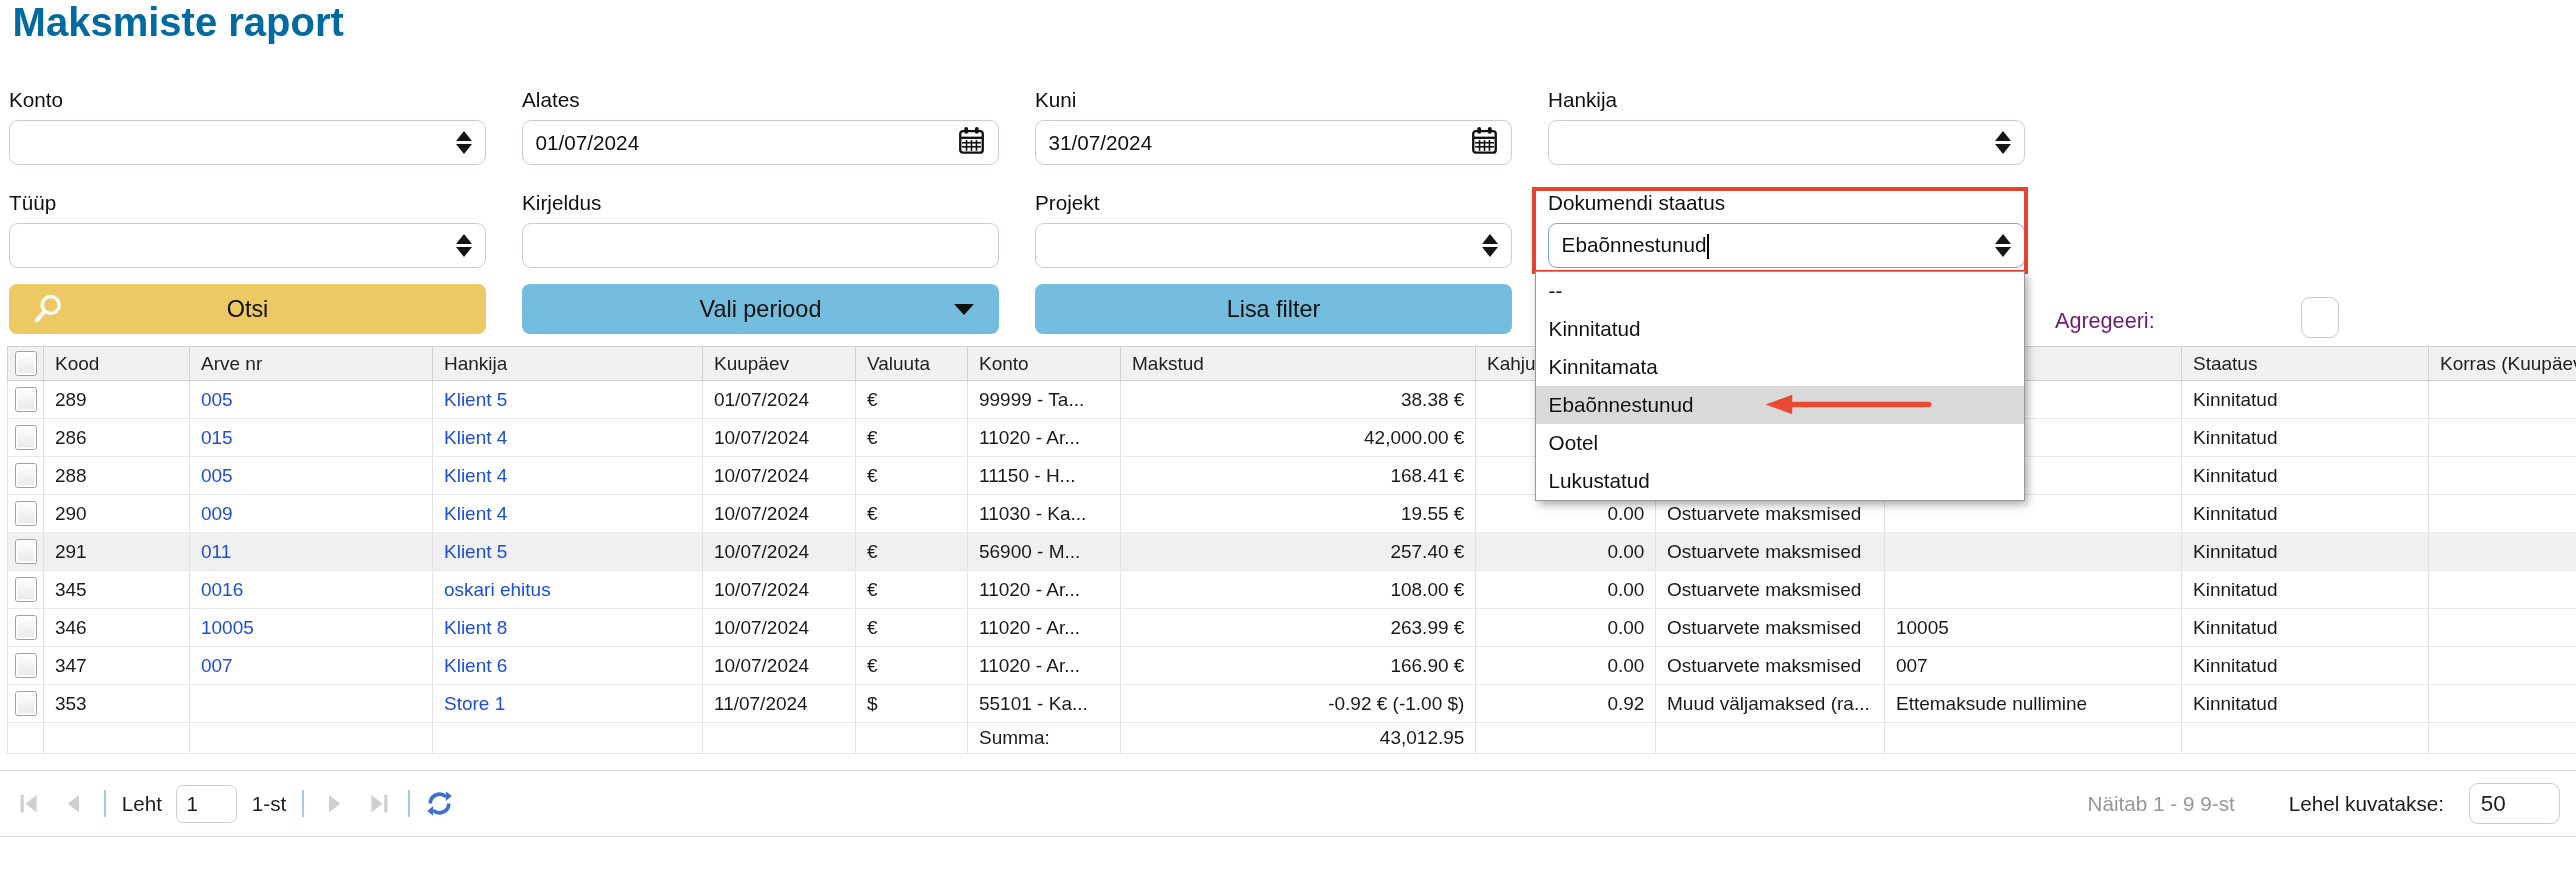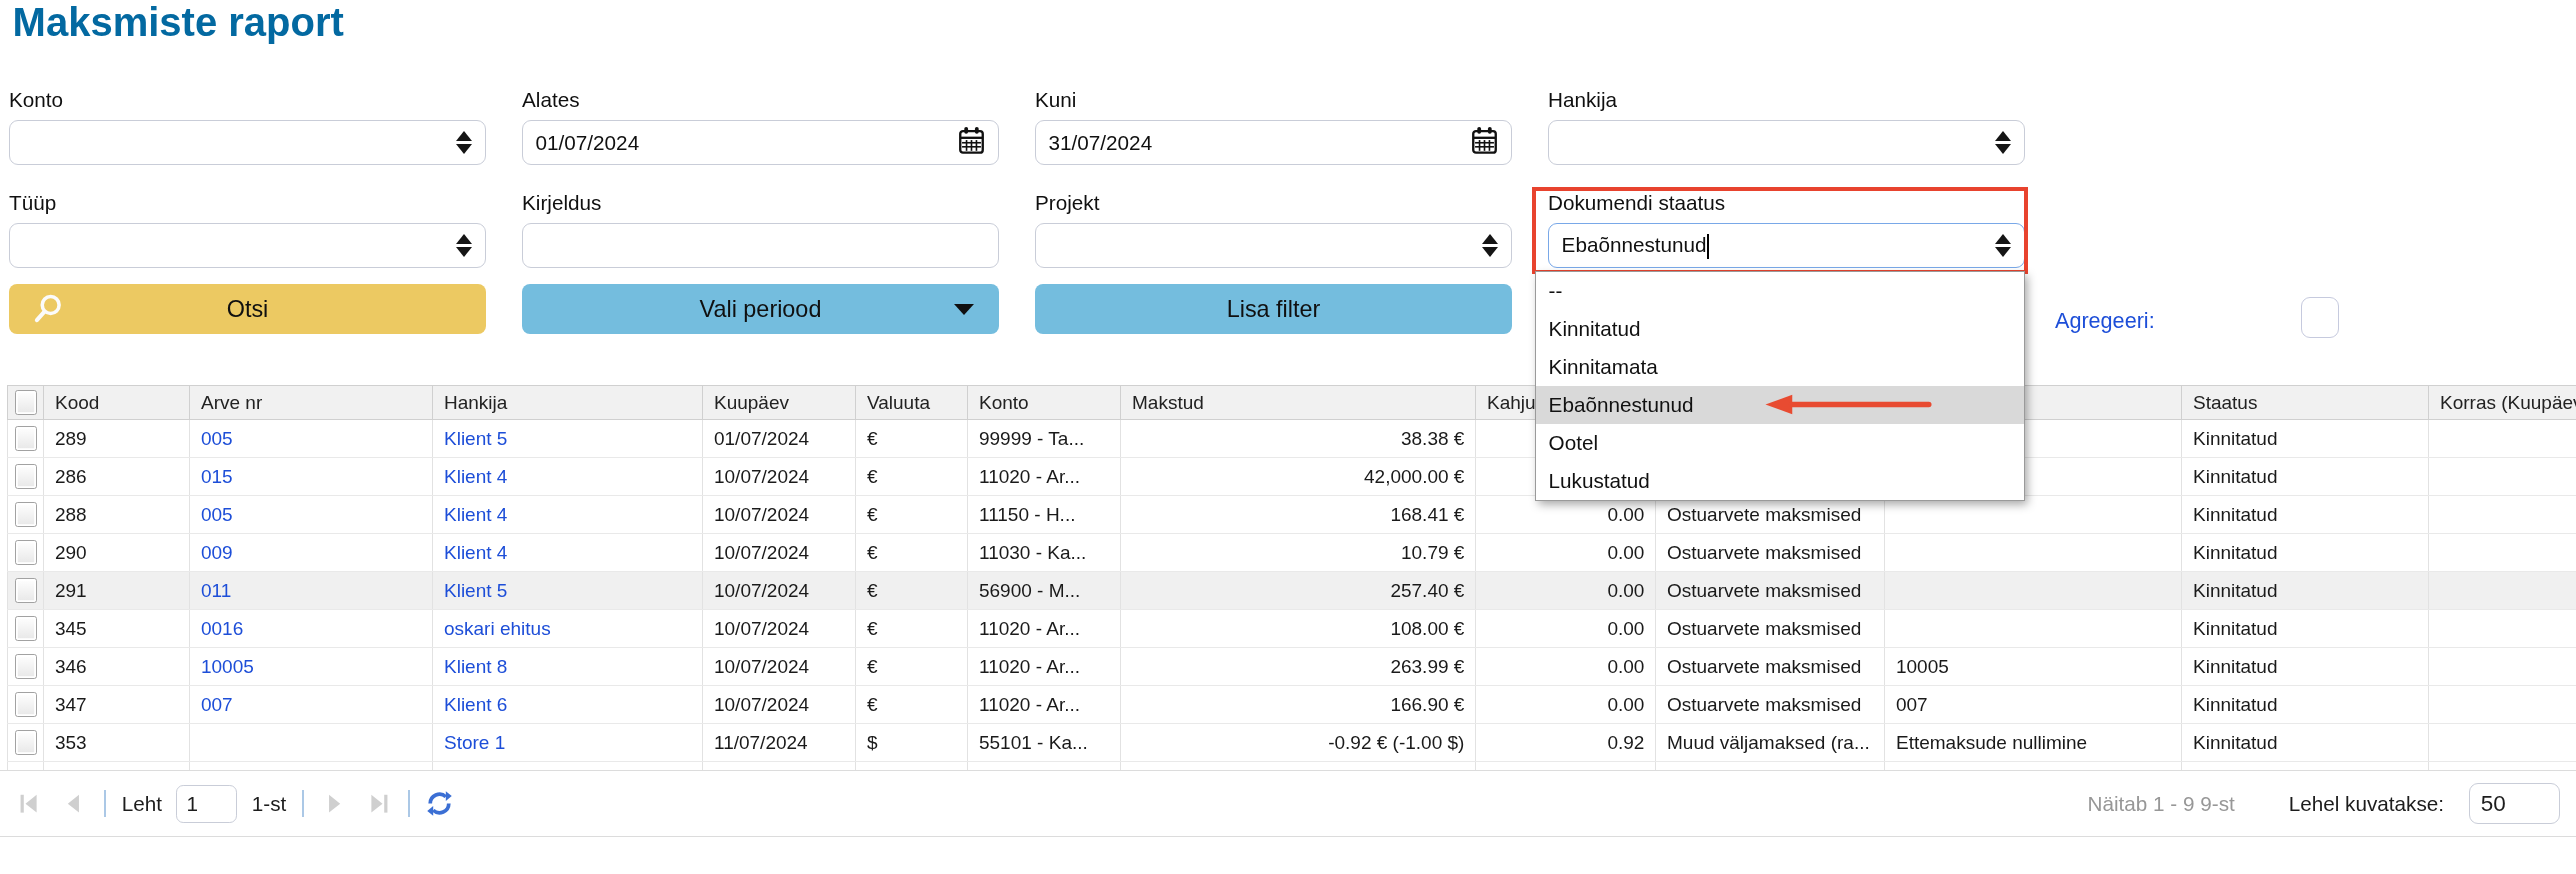--- a/index.html
+++ b/index.html
@@ -27,37 +27,37 @@
 
   
   .btn{height:50px;border-radius:8px;display:flex;align-items:center;justify-content:center;
        font-size:23.4px;color:#101010;position:relative;cursor:pointer;}
   .btn-yellow{background:#ecc962;}
   .btn-blue{background:#74bdde;}
   .btn .icon-left{position:absolute;left:23.4px;top:9px;}
   .btn .caret{position:absolute;right:25px;top:20px;width:0;height:0;
               border-left:10px solid transparent;border-right:10px solid transparent;border-top:11.7px solid #101010;}
 
-  .agg-label{position:absolute;left:2055px;top:308px;font-size:21.6px;color:#1d4ed8;}
+  .agg-label{position:absolute;left:2055px;top:308px;font-size:21.6px;color:#701a75;}
   .agg-box{position:absolute;left:2301px;top:297px;width:38px;height:41px;box-sizing:border-box;
            border:1.8px solid #c6cade;border-radius:9px;background:#fff;}
 
   
   .redbox{position:absolute;left:1532px;top:187px;width:496px;height:87px;box-sizing:border-box;
           border:4.5px solid #e8432e;z-index:5;pointer-events:none;}
 
   
   .dd{position:absolute;left:1535px;top:271px;width:488px;background:#fff;border:0.9px solid #9a9a9a;
       box-shadow:2.7px 3.6px 9px rgba(0,0,0,.35);z-index:6;}
   .dd .opt{height:38px;line-height:38px;padding-left:12.6px;font-size:20.7px;color:#111;white-space:nowrap;}
   .dd .opt.hl{background:#d9d9d9;}
   .dd .arrow{position:absolute;left:227px;top:120px;width:171px;height:25px;}
 
   
-  table.tbl{position:absolute;left:7.2px;top:385px;width:2569px;border-collapse:collapse;table-layout:fixed;
+  table.tbl{position:absolute;left:7.2px;top:346px;width:2569px;border-collapse:collapse;table-layout:fixed;
             font-size:19px;color:#1a1a1a;}
   .tbl th{height:33px;background:#f1f1f1;font-weight:400;text-align:left;color:#222;
           border:0.9px solid #d0d0d0;padding:0 0 0 10.8px;white-space:nowrap;overflow:hidden;}
   .tbl td{height:37px;border-right:0.9px solid #e2e2e2;border-bottom:0.9px solid #e9e9e9;
           padding:0 10.8px;white-space:nowrap;overflow:hidden;background:#fff;}
   .tbl td:first-child{border-left:0.9px solid #e2e2e2;}
   .tbl tr.hl td{background:#f0f0f0;}
   .tbl td.num{text-align:right;}
   .tbl .link{color:#1d4ed8;cursor:pointer;}
   .tbl tr.sumrow td{height:30px;}
@@ -304,21 +304,21 @@
       <tr>
     <td class="cbcell">
           <div class="cb"></div>
         </td>
     <td><span>290</span></td>
     <td><span class="link">009</span></td>
     <td><span class="link">Klient 4</span></td>
     <td><span>10/07/2024</span></td>
     <td><span>€</span></td>
     <td><span>11030 - Ka...</span></td>
-    <td class="num"><span>10.79 €</span></td>
+    <td class="num"><span>19.55 €</span></td>
     <td class="num"><span>0.00</span></td>
     <td><span>Ostuarvete maksmised</span></td>
     <td><span></span></td>
     <td><span>Kinnitatud</span></td>
     <td><span></span></td>
   </tr>
       <tr class="hl">
     <td class="cbcell">
           <div class="cb"></div>
         </td>

